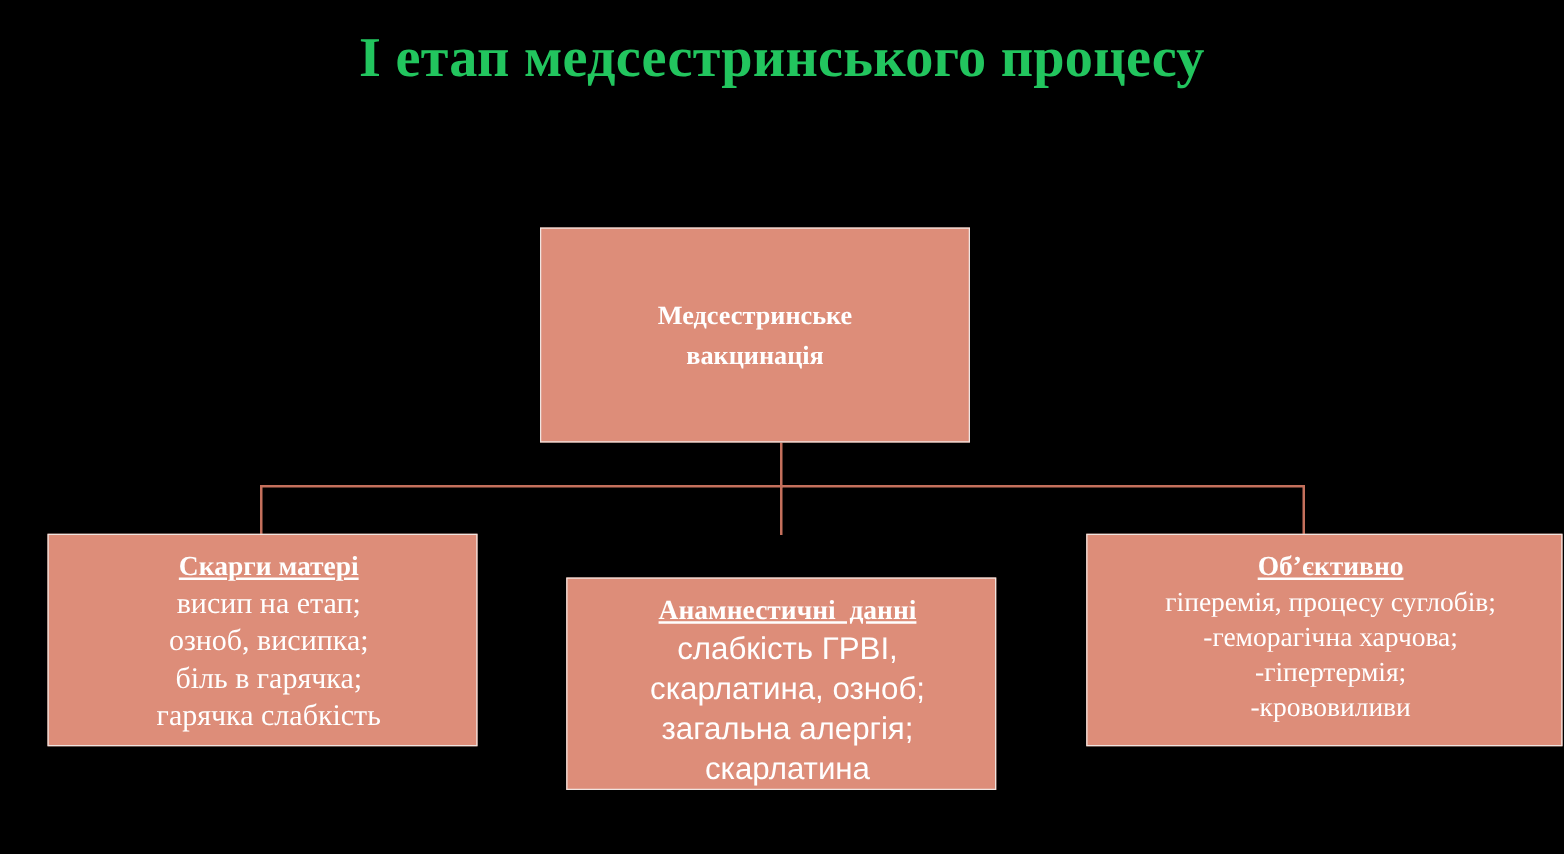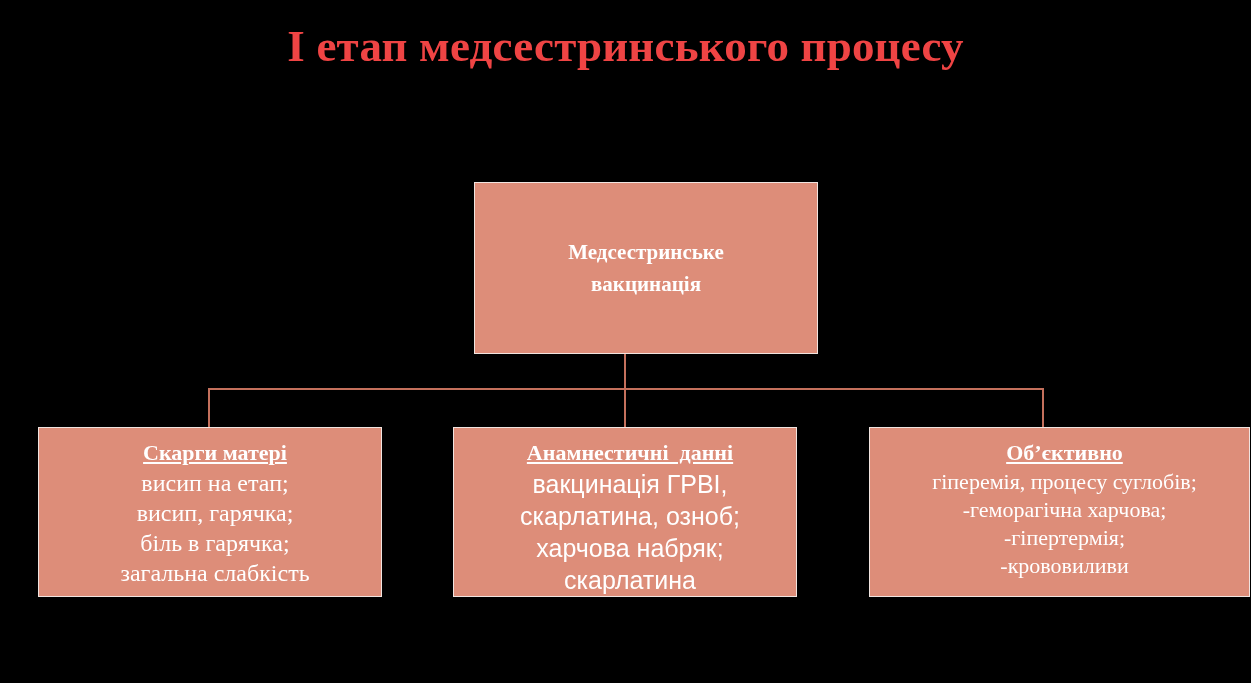--- a/index.html
+++ b/index.html
@@ -17,21 +17,21 @@
     font-family: "Liberation Serif", "DejaVu Serif", serif;
   }
 
   
   .slide-title {
     position: absolute;
     left: 0;
     top: 18px;
     width: 1251px;
     text-align: center;
-    color: #ef4444;
+    color: #22c55e;
     font-family: "Liberation Serif", "DejaVu Serif", serif;
     font-weight: bold;
     font-size: 45px;
     line-height: 56px;
     letter-spacing: 0.2px;
     white-space: nowrap;
   }
 
   
   .conn {
@@ -53,42 +53,42 @@
     color: #ffffff;
     display: flex;
     flex-direction: column;
     align-items: center;
     justify-content: center;
     text-align: center;
   }
 
   
   .box-root {
-    left: 474px;
+    left: 432px;
     top: 182px;
     width: 344px;
     height: 172px;
   }
   .box-root .root-line {
     font-family: "Liberation Serif", "DejaVu Serif", serif;
     font-weight: bold;
     font-size: 21px;
     line-height: 32px;
     color: #ffffff;
   }
 
   
   .box-leaf {
     top: 427px;
     height: 170px;
     padding: 4px 2px 0 12px;
     justify-content: flex-start;
   }
   .box-left  { left: 38px;   width: 344px; }
-  .box-mid   { left: 453px;  width: 344px; }
+  .box-mid   { left: 453px;  width: 344px; margin-top: 35px; }
   .box-right { left: 869px;  width: 381px; }
 
   .leaf-head {
     font-family: "Liberation Serif", "DejaVu Serif", serif;
     font-weight: bold;
     font-size: 22px;
     line-height: 30px;
     text-decoration: underline;
     text-underline-offset: 2px;
     color: #ffffff;
@@ -132,32 +132,32 @@
 
   <div class="box box-root">
     <span class="root-line">Медсестринське</span>
     <span class="root-line">вакцинація</span>
   </div>
 
   <div class="box box-leaf box-left">
     <div class="leaf-head">Скарги матері</div>
     <div class="leaf-body body-serif">
       <span class="ln">висип на етап;</span>
-      <span class="ln">висип, гарячка;</span>
+      <span class="ln">озноб, висипка;</span>
       <span class="ln">біль в гарячка;</span>
-      <span class="ln">загальна слабкість</span>
+      <span class="ln">гарячка слабкість</span>
     </div>
   </div>
 
   <div class="box box-leaf box-mid">
     <div class="leaf-head">Анамнестичні  данні</div>
     <div class="leaf-body body-sans">
-      <span class="ln">вакцинація ГРВІ,</span>
+      <span class="ln">слабкість ГРВІ,</span>
       <span class="ln">скарлатина, озноб;</span>
-      <span class="ln">харчова набряк;</span>
+      <span class="ln">загальна алергія;</span>
       <span class="ln">скарлатина</span>
     </div>
   </div>
 
   <div class="box box-leaf box-right">
     <div class="leaf-head">Об’єктивно</div>
     <div class="leaf-body body-serif body-right">
       <span class="ln">гіперемія, процесу суглобів;</span>
       <span class="ln">-геморагічна харчова;</span>
       <span class="ln">-гіпертермія;</span>

